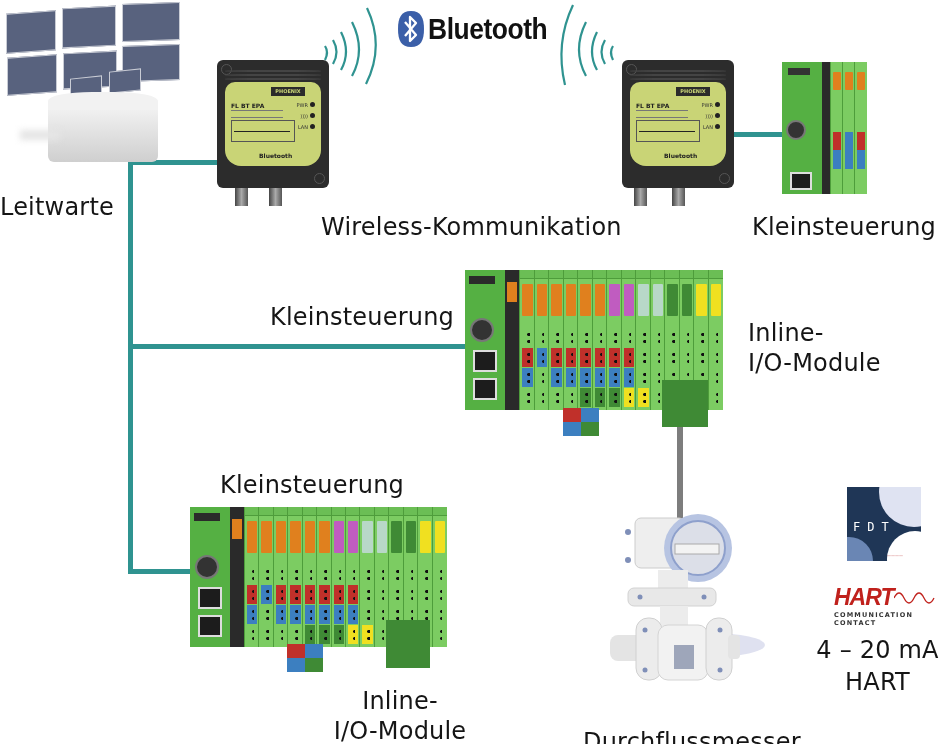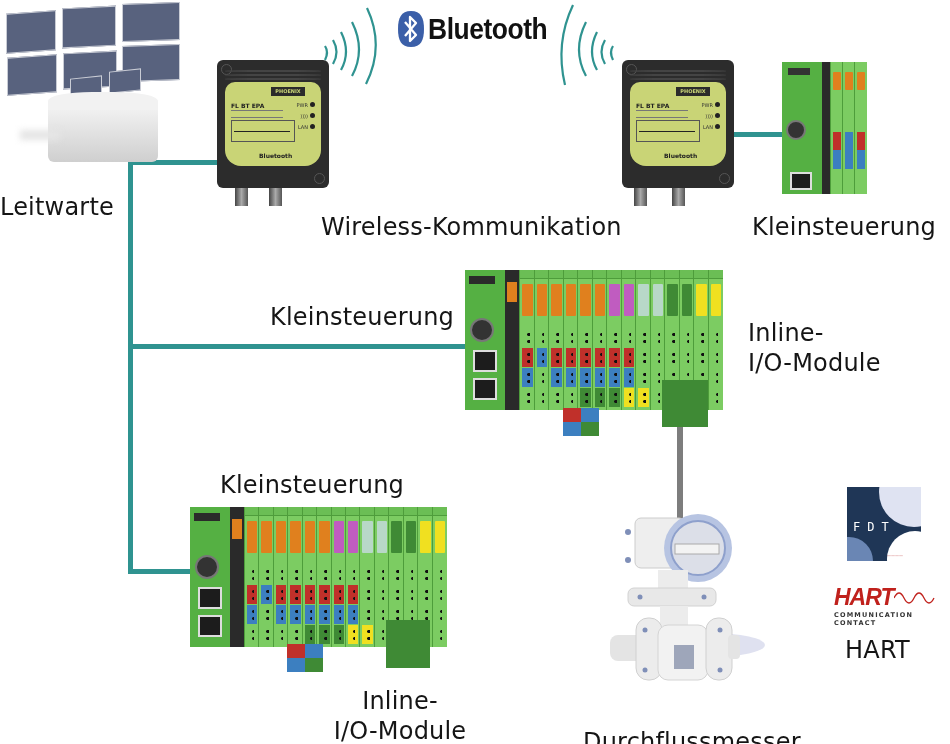--- a/index.html
+++ b/index.html
@@ -706,14 +706,15 @@
 <div class="hart" style="left:834px;top:584px;width:116px;">
   <div style="display:flex;align-items:center;">
     <span class="word">HART</span>
     <svg width="44" height="20" viewBox="0 0 44 20" style="margin-left:1px;">
       <path d="M0 10 Q5 0 10 10 T20 10 T30 10 T40 10" fill="none" stroke="#c0211c" stroke-width="1.3"></path>
     </svg>
   </div>
   <div class="proto">COMMUNICATION CONTACT</div>
 </div>
 <div class="lbl c" style="left:805px;top:634px;width:145px;line-height:32px;">
+  <div>4 – 20 mA</div>
   <div>HART</div>
 </div>
 
 </body></html>

